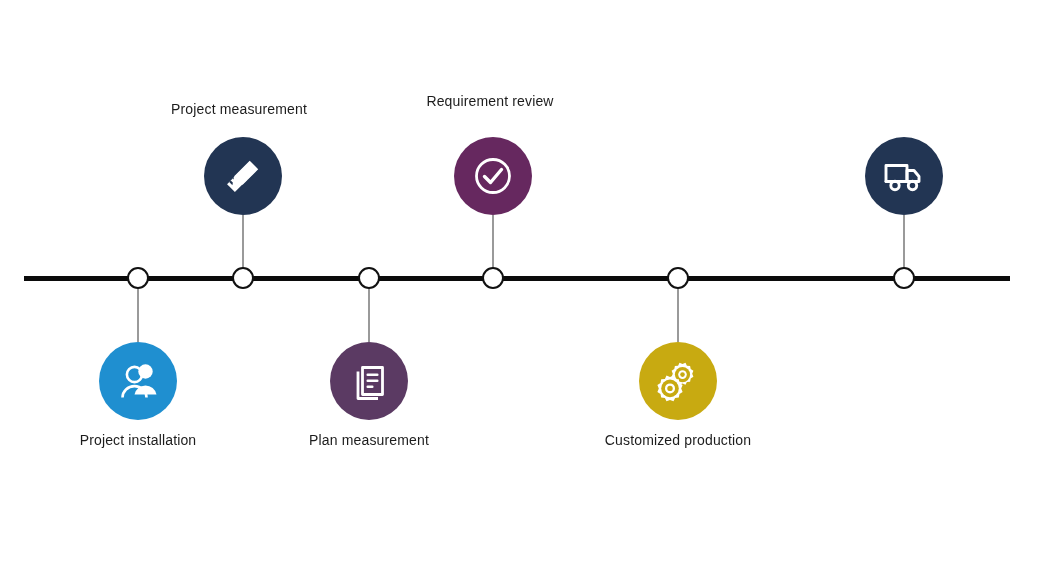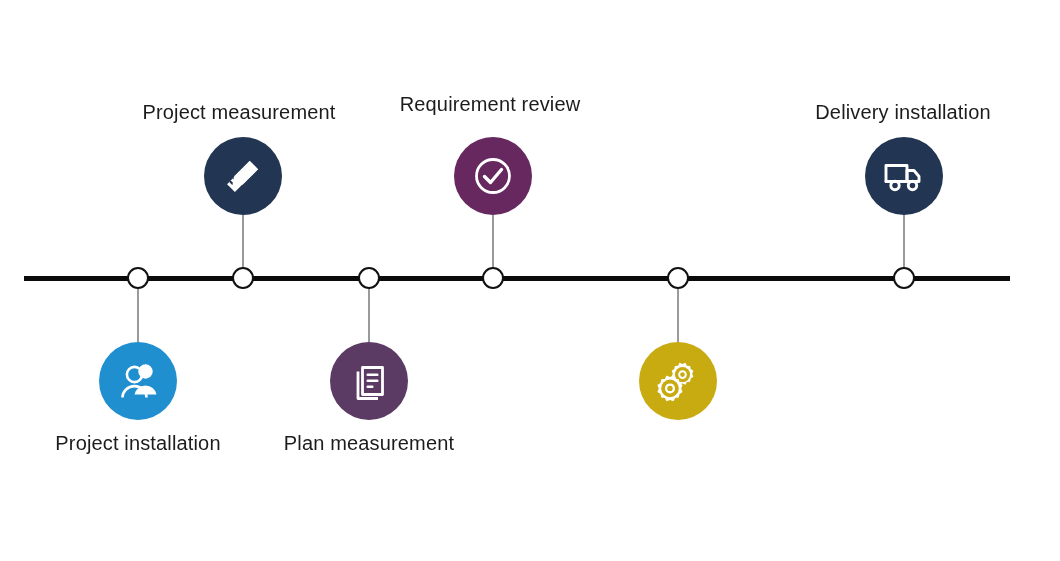--- a/index.html
+++ b/index.html
@@ -49,21 +49,21 @@
     z-index: 3;
     display: flex;
     align-items: center;
     justify-content: center;
   }
   .badge svg {
     display: block;
   }
   .node-label {
     position: absolute;
-    font-size: 20px;
+    font-size: 14px;
     color: #1c1c1c;
     white-space: nowrap;
     letter-spacing: 0.15px;
     z-index: 5;
   }
 </style>
 </head>
 <body>
 
 <div id="timeline-diagram">
@@ -156,35 +156,35 @@
         <g fill="#ffffff">
           <path d="M18.5 17.5 l1.6 3.4 3.7 .3 .7 3.7 3.1 2 -1.4 3.5 1.4 3.5 -3.1 2 -.7 3.7 -3.7 .3 -1.6 3.4 -3.5-1.4 -3.5 1.4 -1.6-3.4 -3.7-.3 -.7-3.7 -3.1-2 1.4-3.5 -1.4-3.5 3.1-2 .7-3.7 3.7-.3 1.6-3.4 3.5 1.4z"></path>
           <circle cx="15" cy="30.4" r="8.8" fill="#c8aa11"></circle>
           <circle cx="15" cy="30.4" r="5" fill="#ffffff"></circle>
           <circle cx="15" cy="30.4" r="2.7" fill="#c8aa11"></circle>
         </g>
       </svg>
     </span>
   </div>
   <div class="node-dot" style="left:667px; top:267px;"></div>
+  <div class="node-label" style="left:678px; top:432px; transform:translateX(-50%);">Customized production</div>
 
   <div class="stem" style="left:903.3px; top:215px; height:56px;"></div>
   <div class="badge" style="left:865px; top:137px; background:#223553;">
     <span>
       <svg width="46" height="40" viewBox="0 0 46 40">
         <g fill="none" stroke="#ffffff" stroke-width="2.9" stroke-linejoin="round" stroke-linecap="round">
           <path d="M5 9.5 h21 v16 h-21 z"></path>
           <path d="M26 14.5 h7 l5 6 v5 h-12 z"></path>
           <path d="M5 25.5 h5"></path>
           <path d="M18 25.5 h5"></path>
           <path d="M31 25.5 h3"></path>
         </g>
         <g fill="none" stroke="#ffffff" stroke-width="2.9">
           <circle cx="14" cy="29.5" r="4.2"></circle>
           <circle cx="31.5" cy="29.5" r="4.2"></circle>
         </g>
       </svg>
     </span>
   </div>
   <div class="node-dot" style="left:893px; top:267px;"></div>
-  <div class="node-label" style="left:903px; top:101px; transform:translateX(-50%);">Delivery installation</div>
 
 </div>
 
 </body></html>

